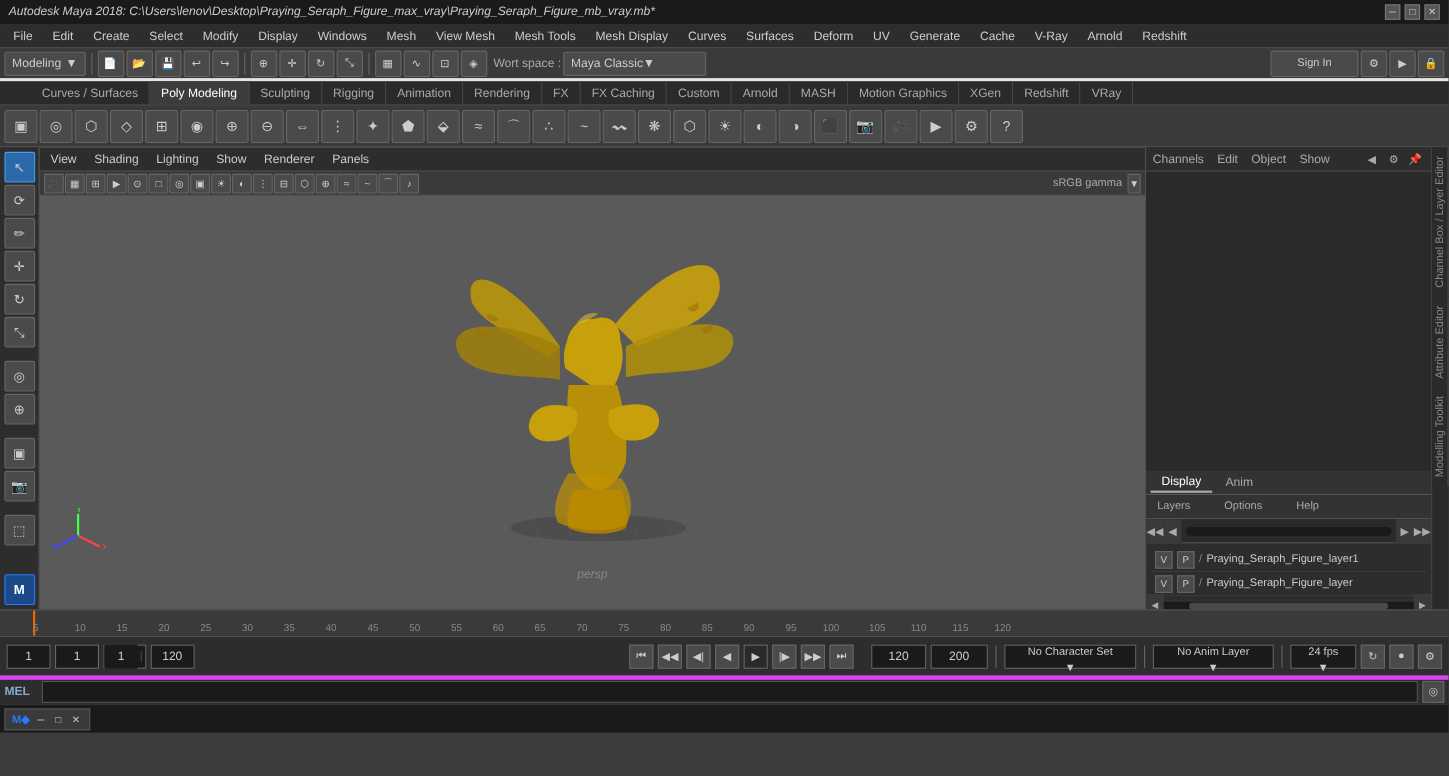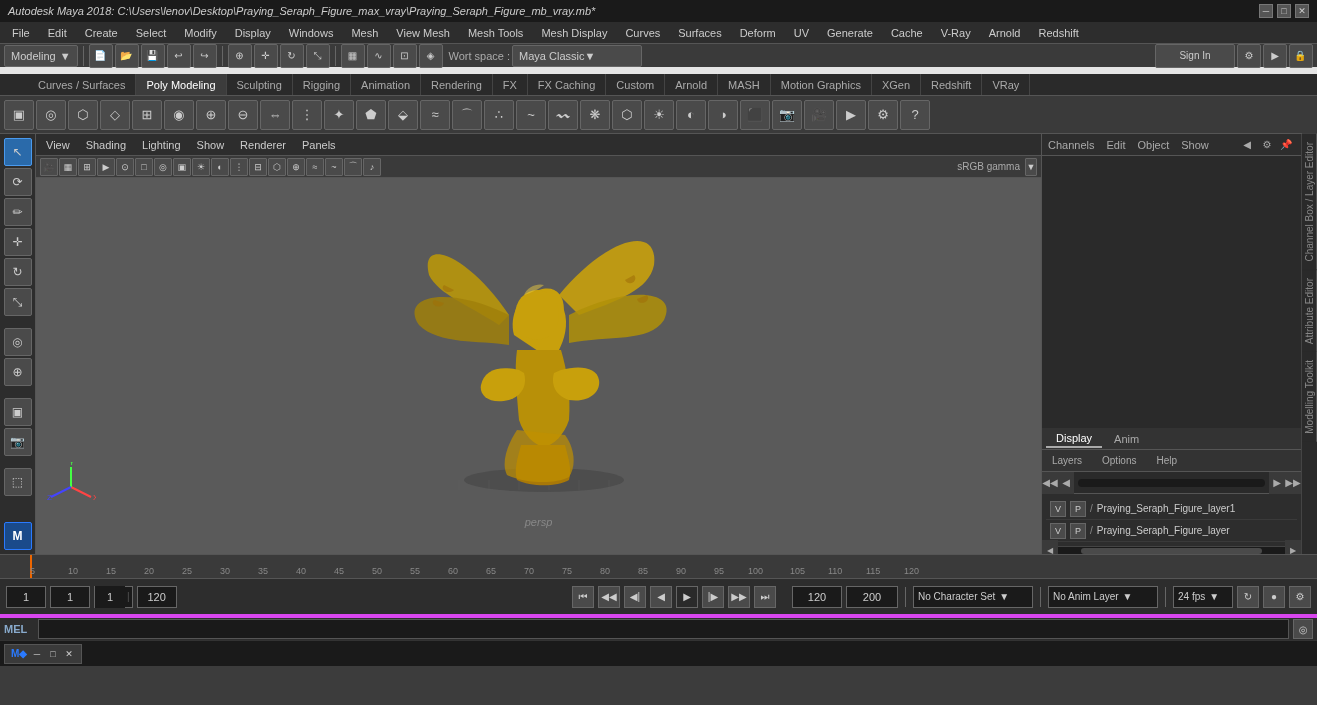--- a/index.html
+++ b/index.html
@@ -55,21 +55,21 @@
     }
 
     
     #toolbar1 {
       height: 30px;
       background: #3a3a3a;
       display: flex;
       align-items: center;
       padding: 0 4px;
       gap: 2px;
-      border-bottom: 7px solid #e5e5e5;
+      border-bottom: 3px solid #e5e5e5;
     }
     .toolbar-btn {
       width: 24px; height: 24px;
       background: #4a4a4a;
       border: 1px solid #666;
       cursor: pointer;
       display: flex; align-items: center; justify-content: center;
       color: #ccc; font-size: 10px;
       border-radius: 2px;
     }
@@ -282,21 +282,21 @@
       cursor: pointer;
       color: #aaa; font-size: 11px;
     }
     .ch-tab.active { color: #fff; border-bottom: 2px solid #aaa; }
 
     #layer-controls {
       height: 22px;
       display: flex;
       align-items: center;
       padding: 0 4px;
-      gap: 8px;
+      gap: 19px;
       background: #333;
       border-bottom: 1px solid #555;
     }
     .layer-btn {
       font-size: 10px; color: #aaa; cursor: pointer;
       padding: 2px 6px;
     }
 
     #layer-scroll-bar {
       height: 22px;
@@ -409,20 +409,21 @@
     .dropdown-field {
       height: 22px;
       background: #1a1a1a;
       border: 1px solid #666;
       color: #ccc;
       font-size: 10px;
       padding: 0 4px;
       display: flex; align-items: center;
       cursor: pointer;
       gap: 4px;
+      flex-direction: column;
     }
     .fps-dropdown {
       width: 60px;
     }
     .char-set-dropdown {
       width: 120px;
     }
     .anim-layer-dropdown {
       width: 110px;
     }

